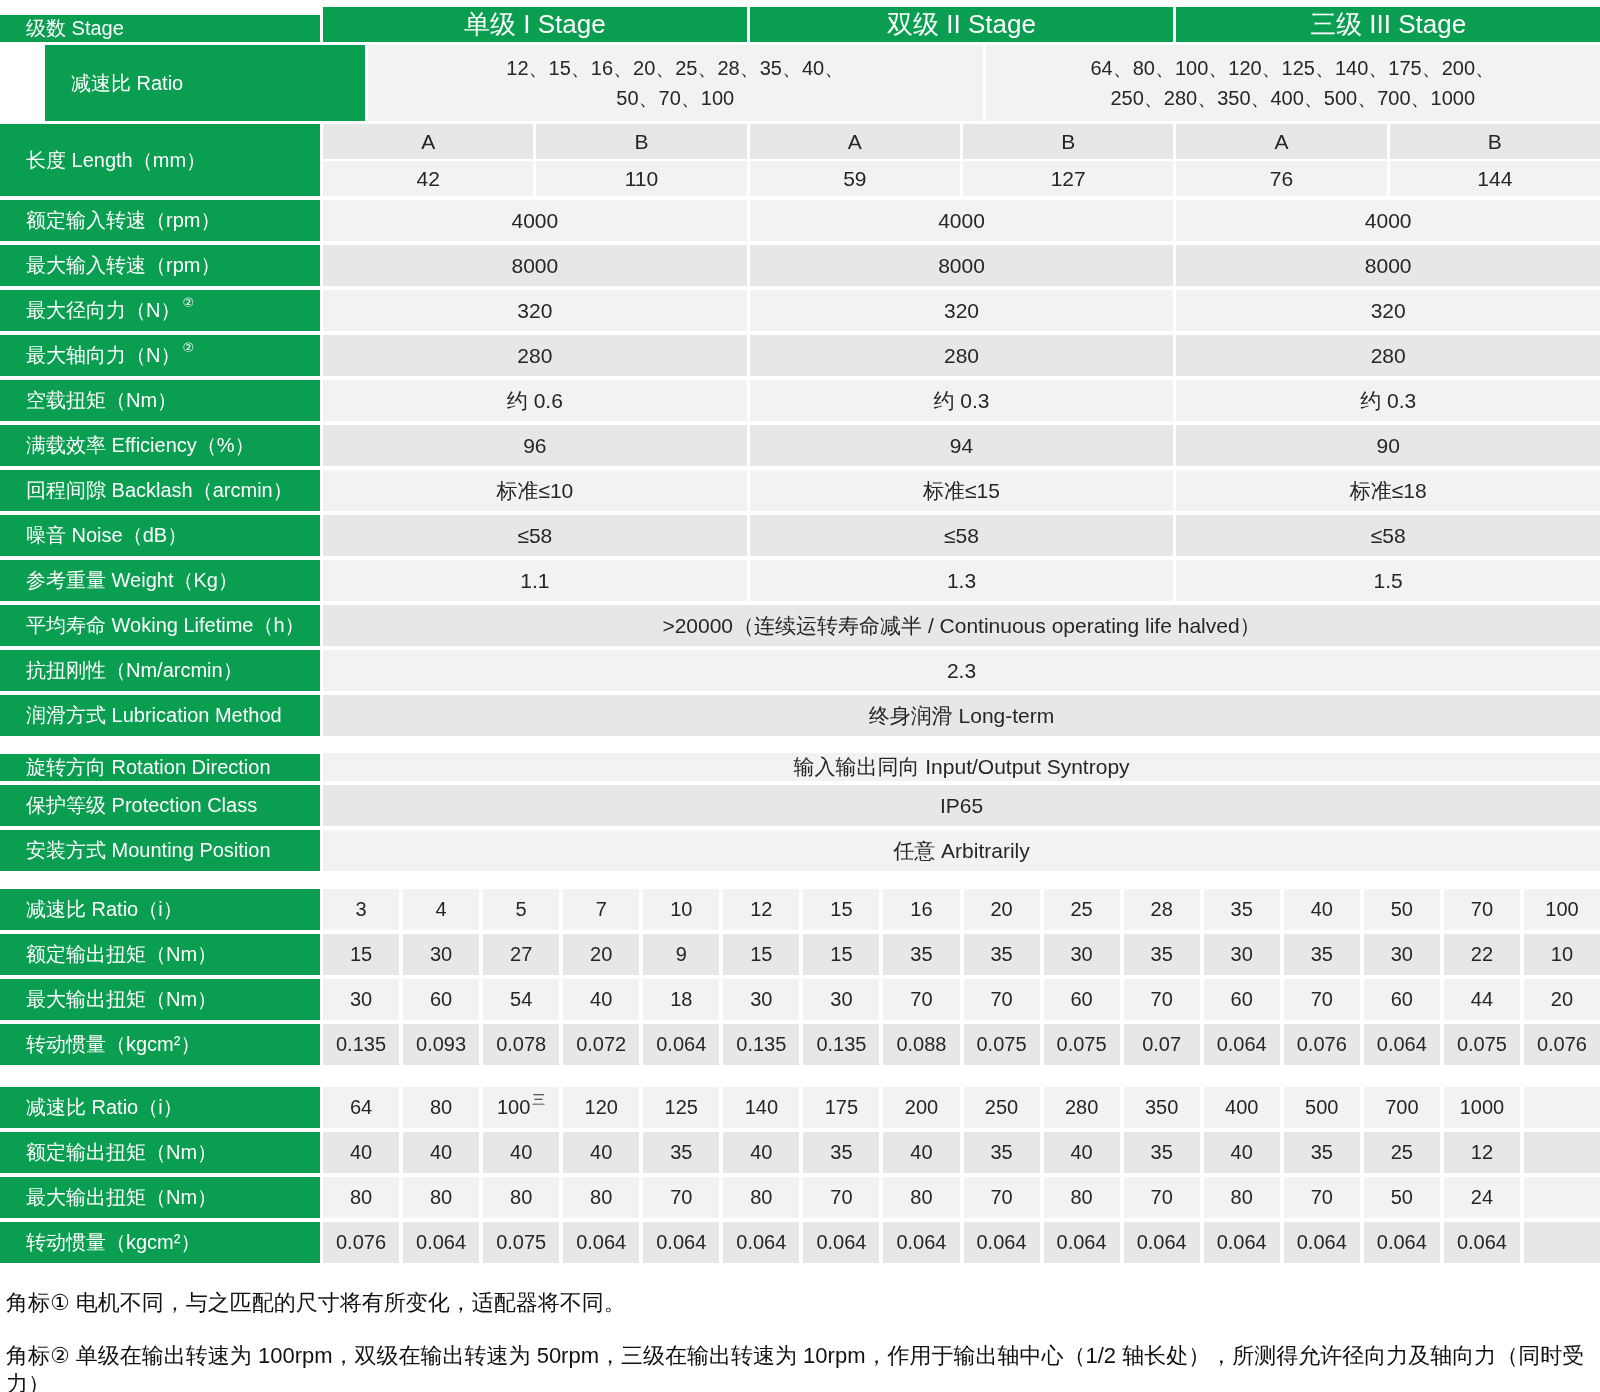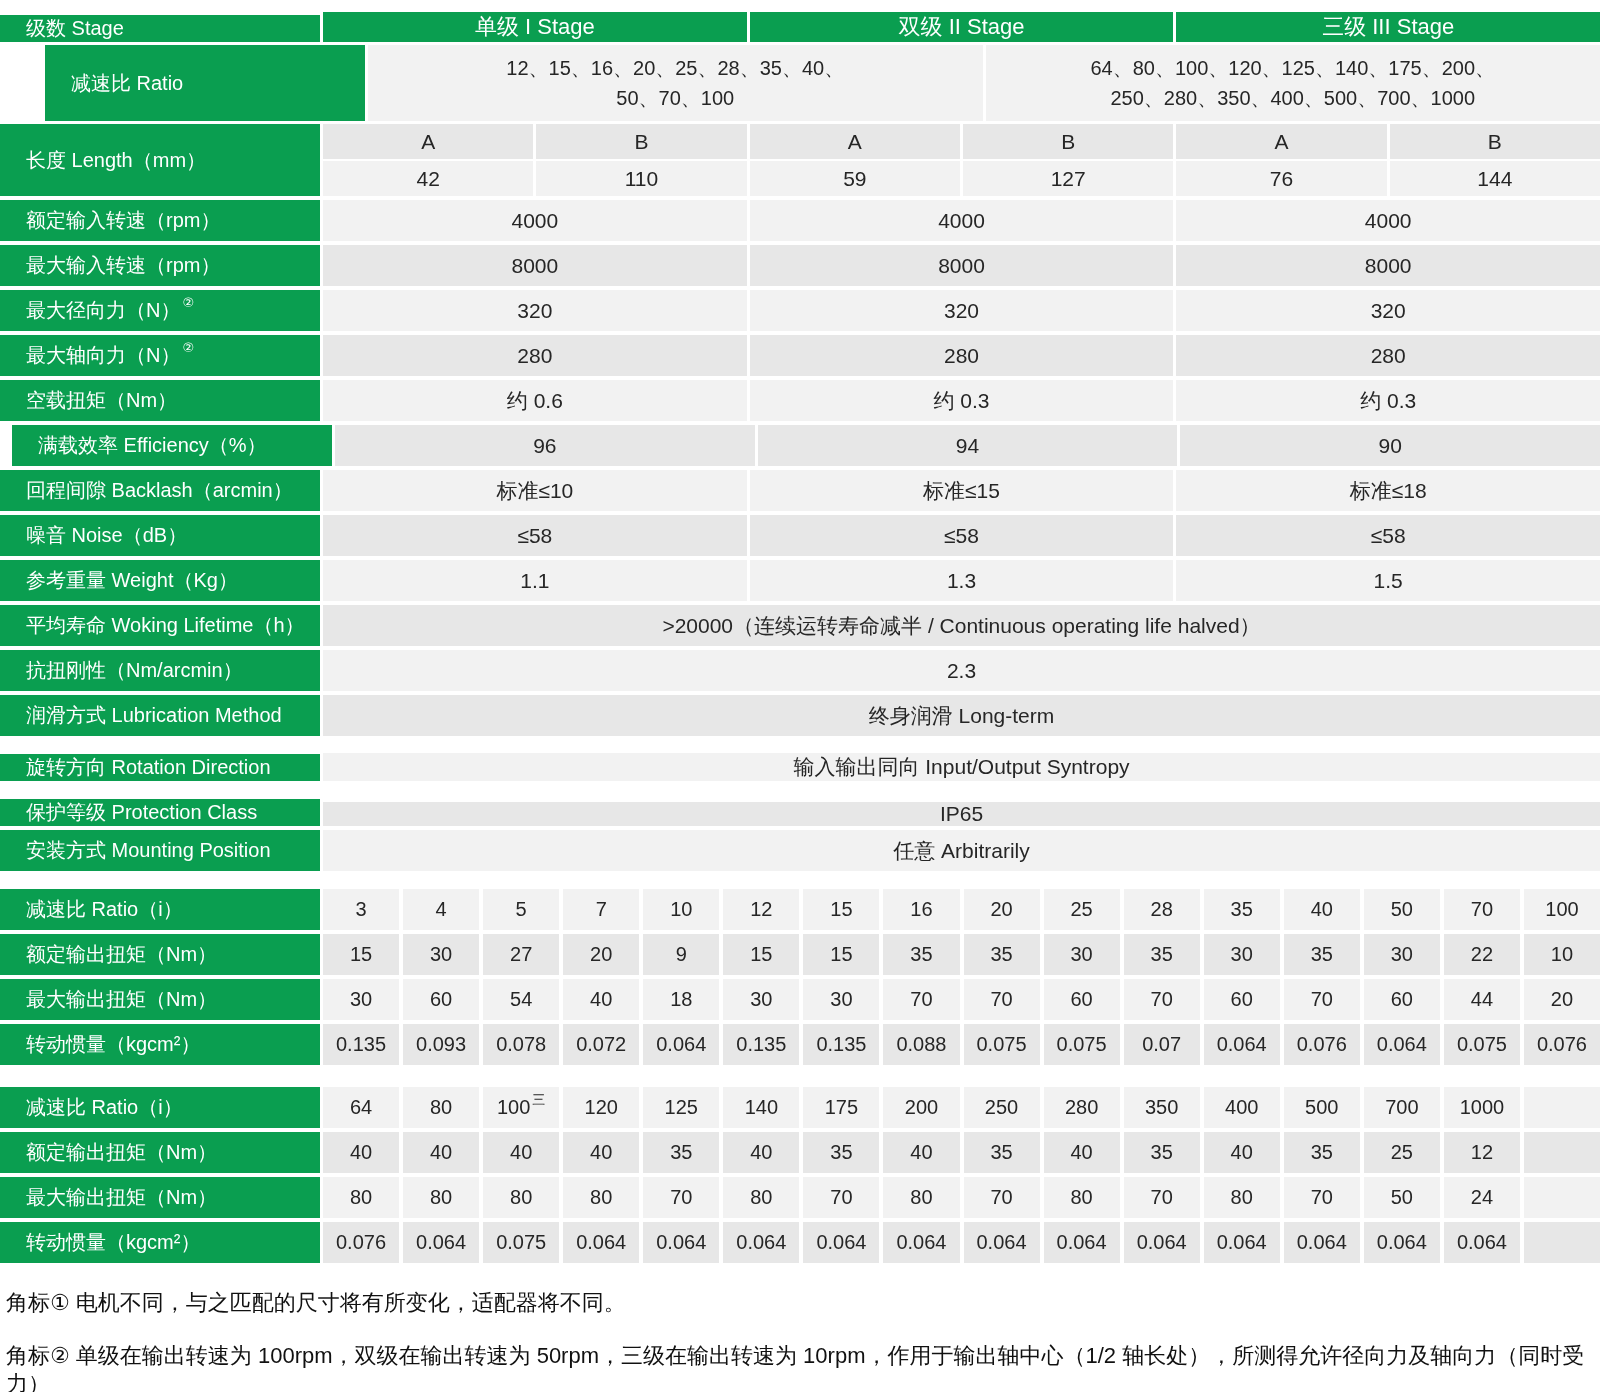--- a/index.html
+++ b/index.html
@@ -33,21 +33,21 @@
     display:flex;
     align-items:center;
     justify-content:center;
     font-size:21px;
     color:var(--txt);
     text-align:center;
     min-width:0;
   }
   .cell.light{background:var(--light);}
   .cell.dark{background:var(--dark);}
-  .cell.head{background:var(--green);color:#ffffff;font-size:22px;}
+  .cell.head{background:var(--green);color:#ffffff;font-size:26px;}
   .cell.multi{font-size:20px;line-height:1.5;white-space:pre-line;}
   .rt .cell{font-size:20px;}
   .sup{font-size:13px;position:relative;top:-8px;margin-left:2px;line-height:0;}
   .notes{margin-top:26px;padding-left:6px;}
   .note{font-size:22px;color:#111111;line-height:1.3;}
   .note + .note{margin-top:24px;}
 </style>
 </head>
 <body>
 
@@ -124,21 +124,21 @@
         </div>
       </div>
       <div class="row" style="height: 41px; margin-bottom: 4px;">
         <div class="label">空载扭矩（Nm）</div>
         <div class="data">
           <div class="cell light">约 0.6</div>
           <div class="cell light">约 0.3</div>
           <div class="cell light">约 0.3</div>
         </div>
       </div>
-      <div class="row" style="height: 41px; margin-bottom: 4px; padding-left: 12px;">
+      <div class="row" style="height: 41px; margin-bottom: 4px;">
         <div class="label">满载效率 Efficiency（%）</div>
         <div class="data">
           <div class="cell dark">96</div>
           <div class="cell dark">94</div>
           <div class="cell dark">90</div>
         </div>
       </div>
       <div class="row" style="height: 41px; margin-bottom: 4px;">
         <div class="label">回程间隙 Backlash（arcmin）</div>
         <div class="data">
@@ -180,21 +180,21 @@
         <div class="data">
           <div class="cell dark">终身润滑 Long-term</div>
         </div>
       </div>
       <div class="row" style="height: 41px; margin-bottom: 4px; align-items: flex-end;">
         <div class="label">旋转方向 Rotation Direction</div>
         <div class="data">
           <div class="cell light">输入输出同向 Input/Output Syntropy</div>
         </div>
       </div>
-      <div class="row" style="height: 41px; margin-bottom: 4px; align-items: flex-end;">
+      <div class="row" style="height: 41px; margin-bottom: 4px;">
         <div class="label">保护等级 Protection Class</div>
         <div class="data">
           <div class="cell dark">IP65</div>
         </div>
       </div>
       <div class="row" style="height: 41px; margin-bottom: 4px;">
         <div class="label">安装方式 Mounting Position</div>
         <div class="data">
           <div class="cell light">任意 Arbitrarily</div>
         </div>

